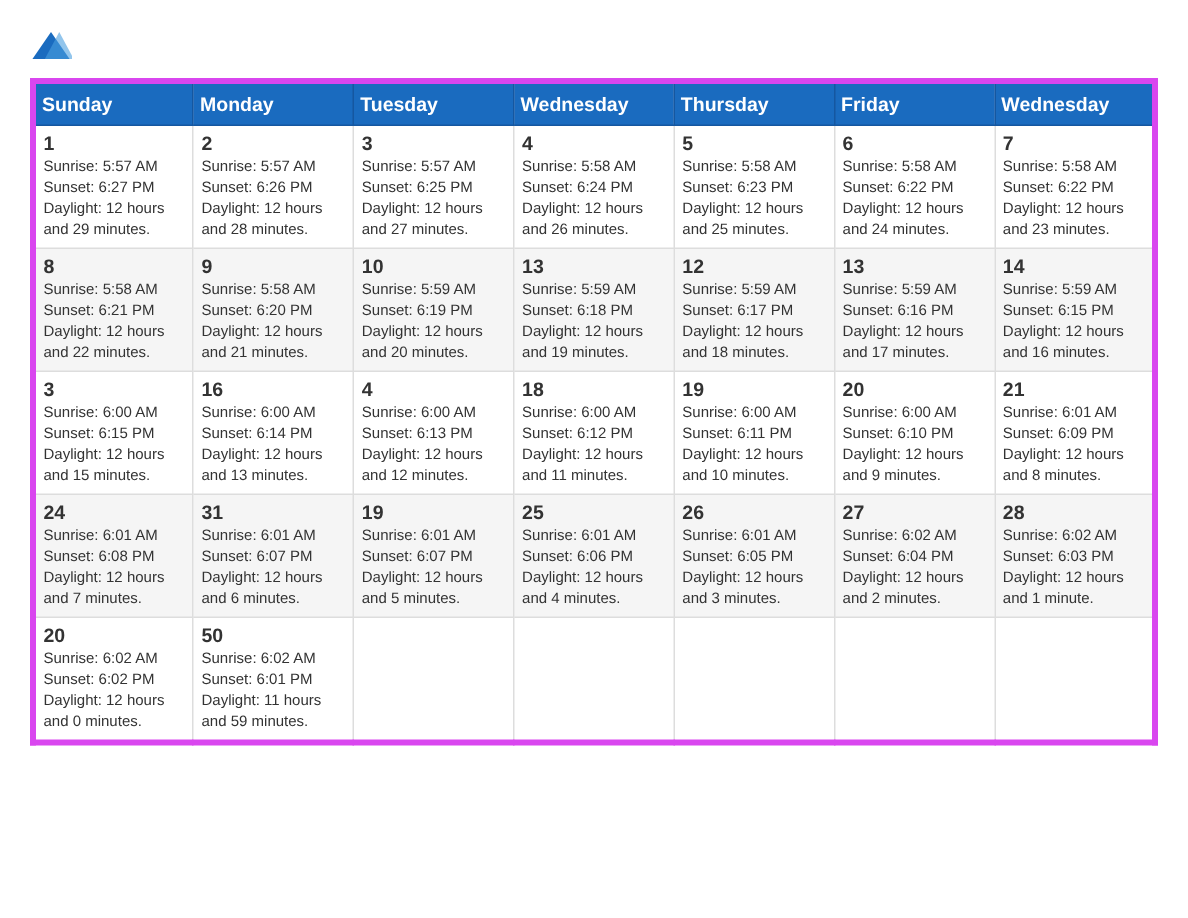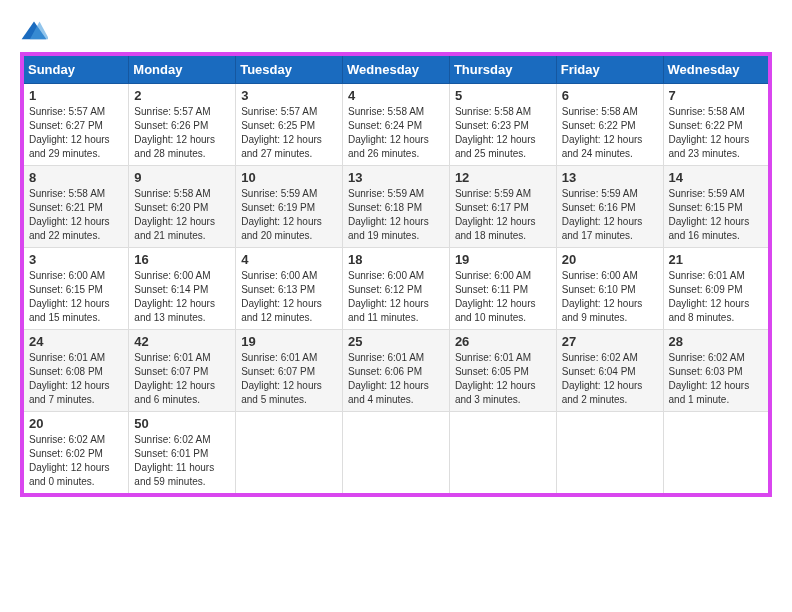--- a/index.html
+++ b/index.html
@@ -289,21 +289,21 @@
       <tr>
         <td>
         <span class="day-number">24</span>
         <div class="day-info">
           Sunrise: 6:01 AM<br>
           Sunset: 6:08 PM<br>
           Daylight: 12 hours and 7 minutes.
         </div>
       </td>
         <td>
-        <span class="day-number">42</span>
+        <span class="day-number">31</span>
         <div class="day-info">
           Sunrise: 6:01 AM<br>
           Sunset: 6:07 PM<br>
           Daylight: 12 hours and 6 minutes.
         </div>
       </td>
         <td>
         <span class="day-number">19</span>
         <div class="day-info">
           Sunrise: 6:01 AM<br>

